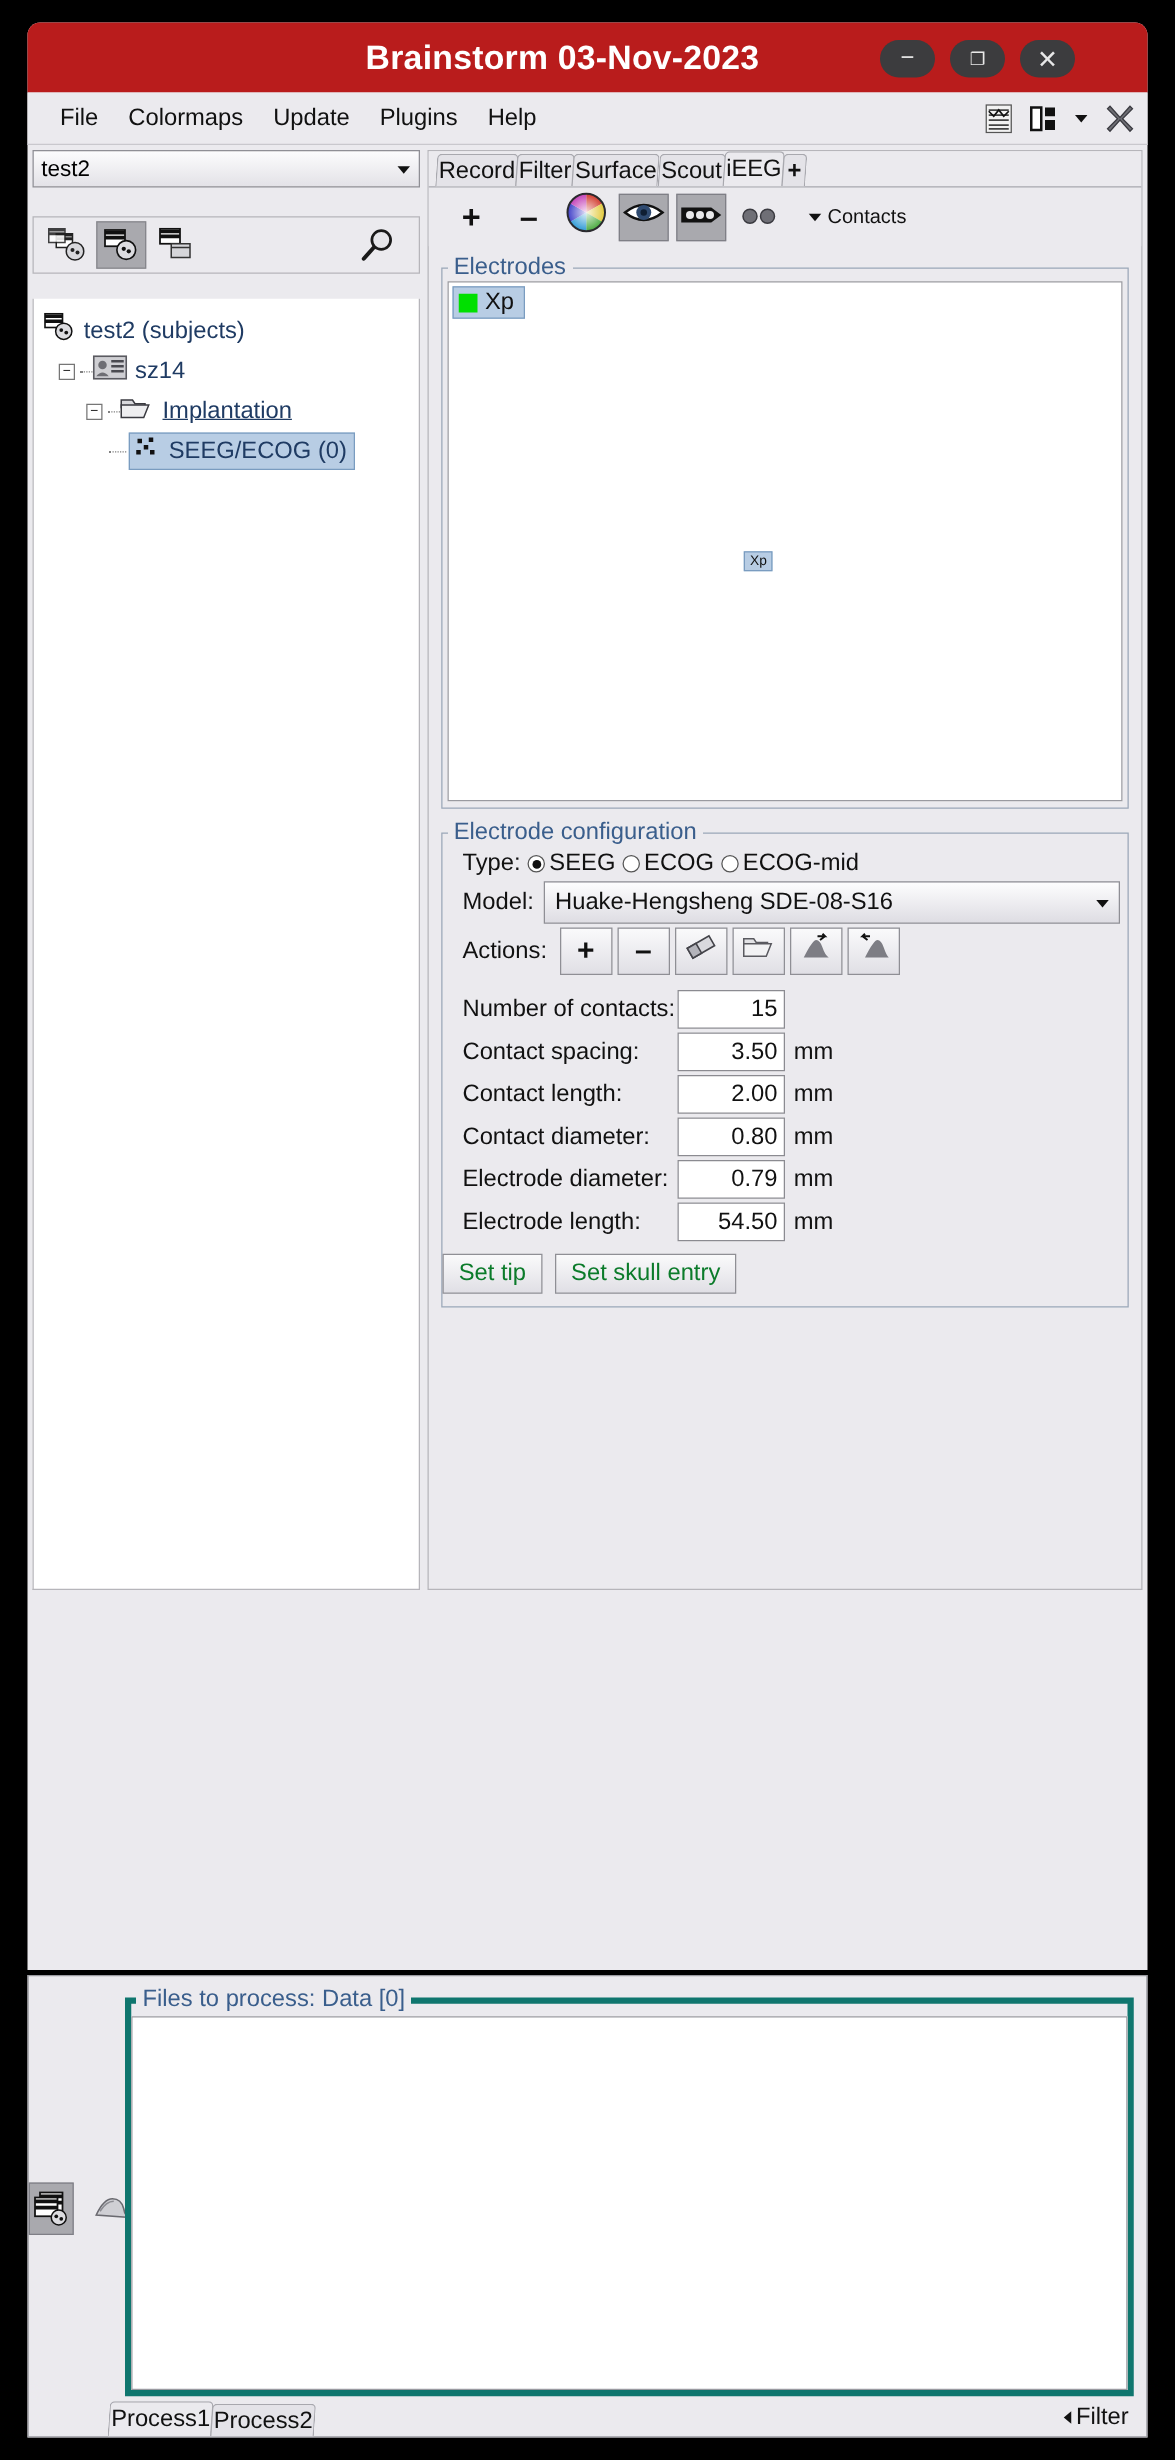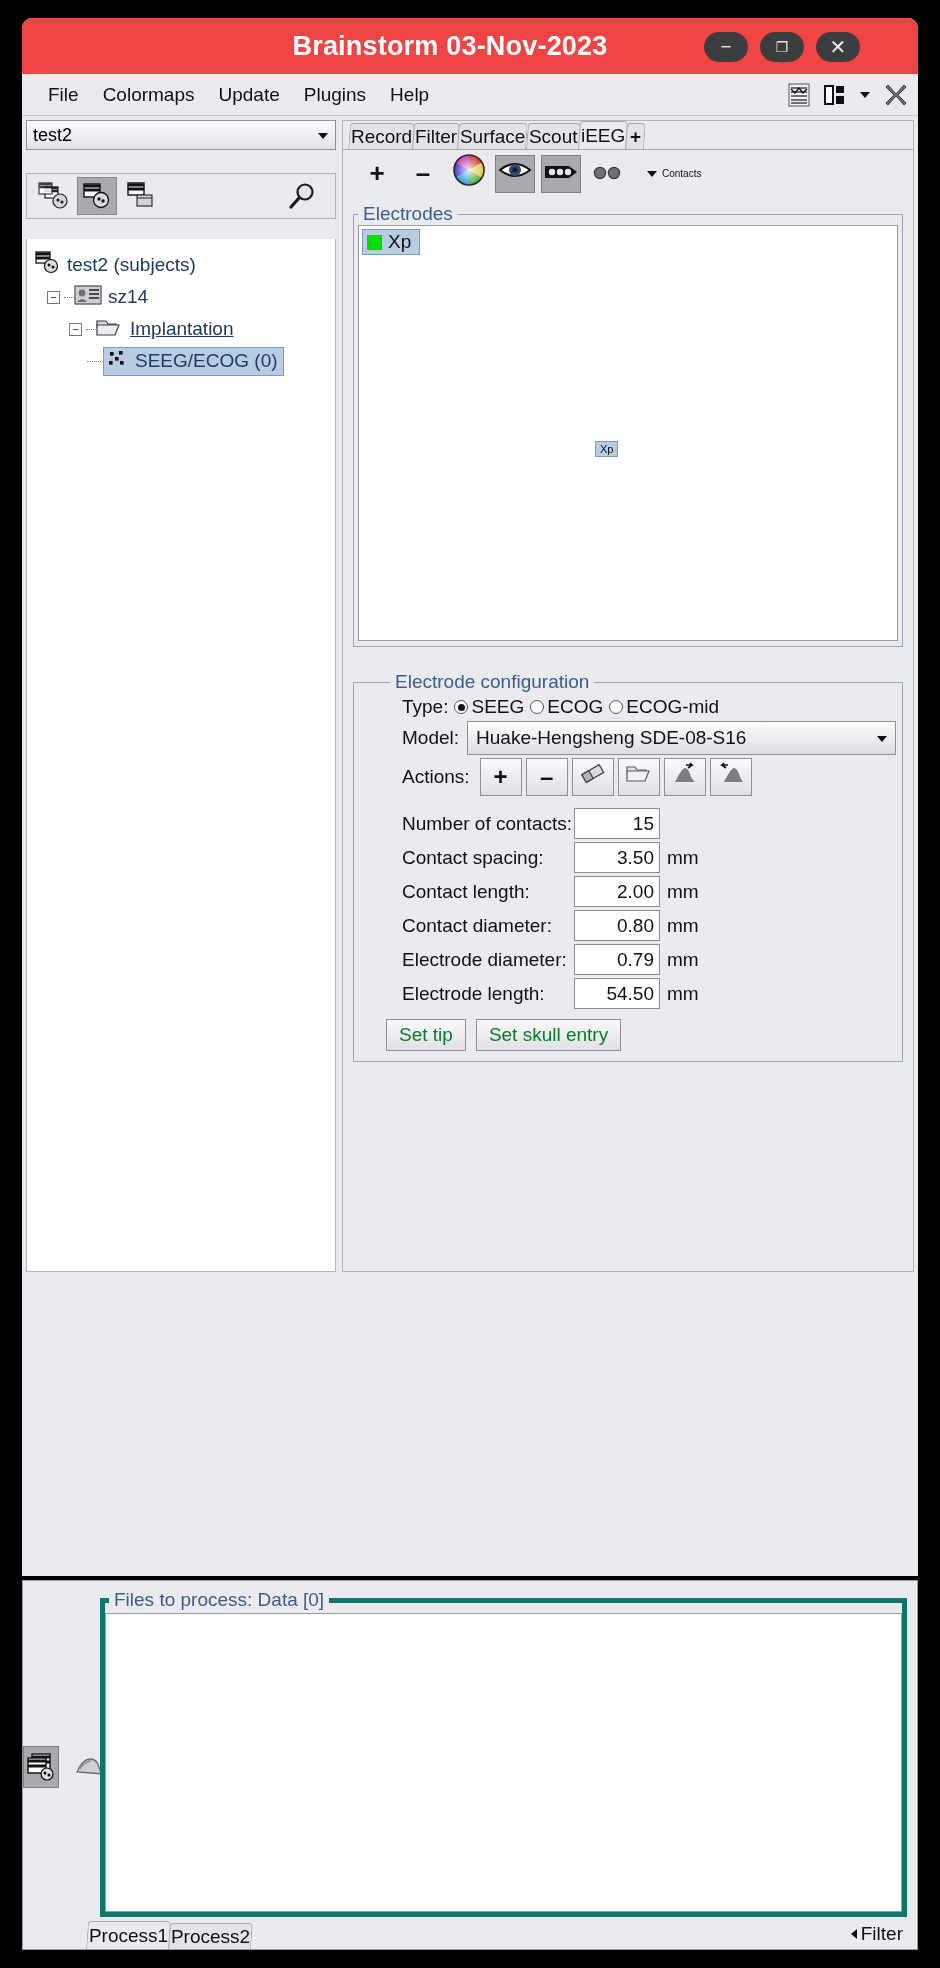--- a/index.html
+++ b/index.html
@@ -19,21 +19,21 @@
   
   #window {
     position: absolute;
     left: 22px; top: 18px;
     width: 896px; height: 1558px;
     background: #ebeaee;
     border-radius: 10px 10px 0 0;
   }
   #titlebar {
     height: 56px;
-    background: #ef4444;
+    background: #b91c1c;
     border-radius: 10px 10px 0 0;
     position: relative;
     display: flex; align-items: center; justify-content: center;
   }
   #title-text {
     color: #ffffff;
     font-size: 27px;
     font-weight: bold;
     letter-spacing: 0.2px;
     margin-right: 40px;
@@ -236,21 +236,21 @@
   }
   .itb {
     width: 40px; height: 38px;
     display: flex; align-items: center; justify-content: center;
     cursor: pointer;
     font-size: 26px; font-weight: bold; color: #111;
   }
   .itb.sel { background: #a9a9ae; border: 1px solid #7f7f86; }
   #contacts-drop {
     margin-left: 14px;
-    font-size: 10px; color: #111;
+    font-size: 16px; color: #111;
     display: flex; align-items: center; gap: 5px;
     cursor: pointer;
   }
   #contacts-drop .tri {
     width: 0; height: 0;
     border-left: 5px solid transparent;
     border-right: 5px solid transparent;
     border-top: 6px solid #111;
   }
 
@@ -287,21 +287,21 @@
     position: absolute;
     left: 236px; top: 215px;
     font-size: 11px; color: #111;
     background: #b8cde4;
     border: 1px solid #7a9cc0;
     padding: 1px 4px;
     cursor: pointer;
   }
 
   
-  #cfg-grp { margin-top: 24px; padding-bottom: 10px; padding-left: 32px; }
+  #cfg-grp { margin-top: 8px; padding-bottom: 10px; }
   .cfg-row {
     display: flex; align-items: center;
     margin: 3px 0 3px 16px;
     font-size: 19px; color: #111;
   }
   .radio {
     width: 14px; height: 14px; border-radius: 50%;
     border: 1px solid #555; background: #fff;
     display: inline-flex; align-items: center; justify-content: center;
     margin: 0 3px 0 6px;

